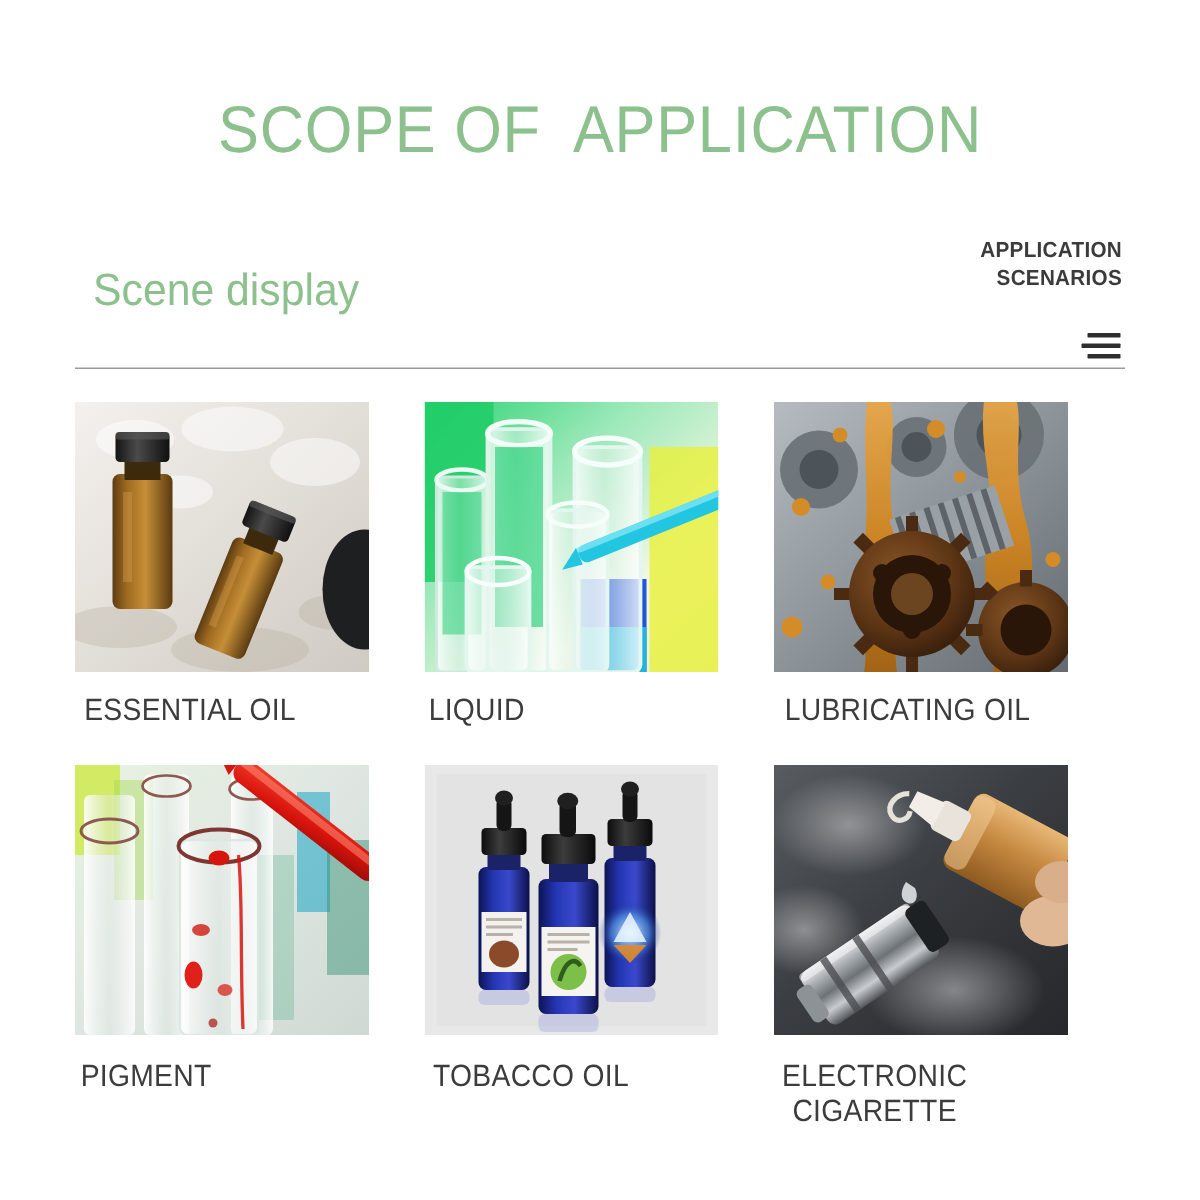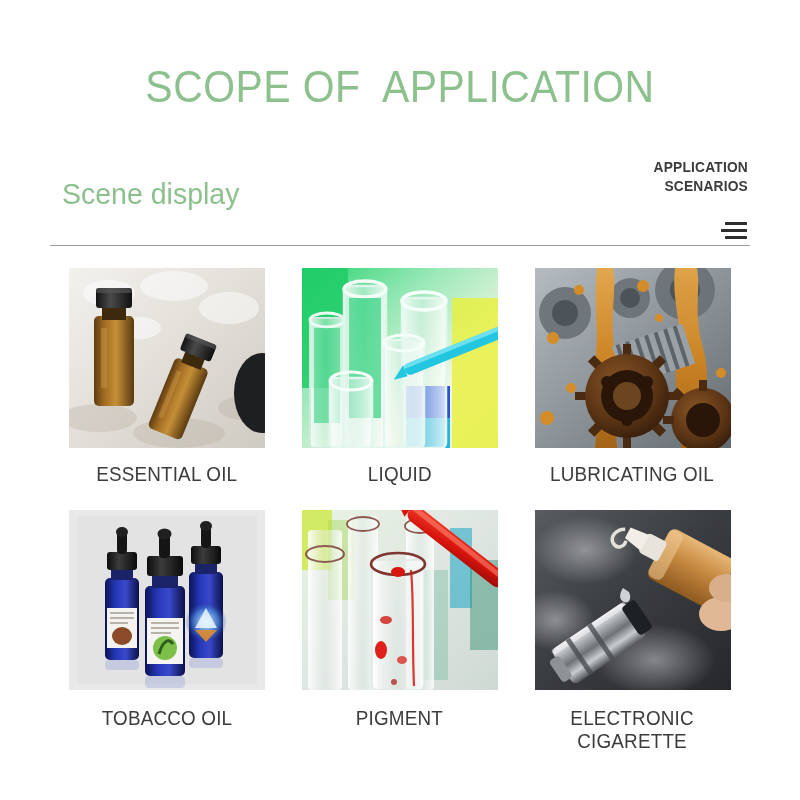--- a/index.html
+++ b/index.html
@@ -93,21 +93,21 @@
   }
   .grid-row {
     display: flex;
     justify-content: flex-start;
   }
   .cell {
     width: 233px;
     box-sizing: border-box;
     display: flex;
     flex-direction: column;
-    align-items: center;
+    align-items: flex-start;
   }
   .thumb {
     width: 196px;
     height: 180px;
     overflow: hidden;
     display: block;
   }
   .thumb svg { display: block; }
 
   .caption {
@@ -355,20 +355,79 @@
       <div class="caption">LUBRICATING OIL</div>
     </div>
   </div>
 
   <div class="grid-row row2">
 
     <div class="cell">
       <div class="thumb">
         <svg width="196" height="180" viewBox="0 0 196 180">
           <defs>
+            <linearGradient id="pigBg" x1="0" y1="0" x2="1" y2="1">
+              <stop offset="0%" stop-color="#e9f3e2"></stop>
+              <stop offset="50%" stop-color="#dfe6e2"></stop>
+              <stop offset="100%" stop-color="#cfd9d4"></stop>
+            </linearGradient>
+            <linearGradient id="redP" x1="0" y1="0" x2="1" y2="1">
+              <stop offset="0%" stop-color="#f2402f"></stop>
+              <stop offset="55%" stop-color="#d8150d"></stop>
+              <stop offset="100%" stop-color="#9c0a06"></stop>
+            </linearGradient>
+            <linearGradient id="glassP" x1="0" y1="0" x2="1" y2="0">
+              <stop offset="0%" stop-color="#ffffff" stop-opacity="0.9"></stop>
+              <stop offset="50%" stop-color="#e4ece8" stop-opacity="0.4"></stop>
+              <stop offset="100%" stop-color="#ffffff" stop-opacity="0.85"></stop>
+            </linearGradient>
+          </defs>
+          <rect width="196" height="180" fill="url(#pigBg)"></rect>
+
+          <rect x="0" y="0" width="30" height="60" fill="#cbe83a" opacity="0.75"></rect>
+          <rect x="26" y="10" width="26" height="80" fill="#9fd84a" opacity="0.4"></rect>
+          <rect x="148" y="18" width="22" height="80" fill="#1aa6c4" opacity="0.55"></rect>
+          <rect x="168" y="50" width="28" height="90" fill="#2f8f6e" opacity="0.45"></rect>
+          <rect x="120" y="60" width="26" height="110" fill="#4fae86" opacity="0.3"></rect>
+
+          <g>
+            <rect x="6" y="20" width="34" height="160" rx="4" fill="url(#glassP)"></rect>
+            <ellipse cx="23" cy="44" rx="19" ry="8" fill="none" stroke="#8d5a52" stroke-width="2"></ellipse>
+            <rect x="46" y="6" width="30" height="174" rx="4" fill="url(#glassP)"></rect>
+            <ellipse cx="61" cy="14" rx="16" ry="7" fill="none" stroke="#8d5a52" stroke-width="1.8"></ellipse>
+            <rect x="104" y="6" width="28" height="174" rx="4" fill="url(#glassP)"></rect>
+            <ellipse cx="118" cy="16" rx="15" ry="7" fill="none" stroke="#8d5a52" stroke-width="1.8"></ellipse>
+          </g>
+
+          <g>
+            <rect x="70" y="50" width="52" height="130" rx="5" fill="url(#glassP)" stroke="#dfe7e3" stroke-width="1.5"></rect>
+            <ellipse cx="96" cy="54" rx="27" ry="11" fill="none" stroke="#7e3630" stroke-width="2.6"></ellipse>
+          </g>
+
+          <g transform="rotate(38 150 40)">
+            <rect x="92" y="26" width="120" height="17" rx="8" fill="url(#redP)"></rect>
+            <rect x="92" y="28" width="120" height="5" rx="2.5" fill="#ff8a74" opacity="0.55"></rect>
+            <path d="M92 26 L74 34 L92 43 Z" fill="#d8150d"></path>
+          </g>
+
+          <ellipse cx="96" cy="62" rx="7" ry="5" fill="#d8150d"></ellipse>
+          <path d="M109 60 C112 90 110 130 112 176" stroke="#d8150d" stroke-width="2.2" fill="none" opacity="0.85"></path>
+          <ellipse cx="84" cy="110" rx="6" ry="4" fill="#cf1a12" opacity="0.8"></ellipse>
+          <ellipse cx="79" cy="140" rx="6" ry="9" fill="#e0201a"></ellipse>
+          <ellipse cx="100" cy="150" rx="5" ry="4" fill="#d8150d" opacity="0.7"></ellipse>
+          <ellipse cx="92" cy="172" rx="3" ry="3" fill="#a81410" opacity="0.7"></ellipse>
+        </svg>
+      </div>
+      <div class="caption">PIGMENT</div>
+    </div>
+
+    <div class="cell">
+      <div class="thumb">
+        <svg width="196" height="180" viewBox="0 0 196 180">
+          <defs>
             <linearGradient id="blueB" x1="0" y1="0" x2="1" y2="0">
               <stop offset="0%" stop-color="#0c1455"></stop>
               <stop offset="30%" stop-color="#2436b4"></stop>
               <stop offset="60%" stop-color="#3a49cc"></stop>
               <stop offset="100%" stop-color="#0b1048"></stop>
             </linearGradient>
             <linearGradient id="dropCap" x1="0" y1="0" x2="1" y2="0">
               <stop offset="0%" stop-color="#0d0d0d"></stop>
               <stop offset="40%" stop-color="#3c3c3c"></stop>
               <stop offset="100%" stop-color="#0a0a0a"></stop>
@@ -431,79 +490,20 @@
           </g>
         </svg>
       </div>
       <div class="caption">TOBACCO OIL</div>
     </div>
 
     <div class="cell">
       <div class="thumb">
         <svg width="196" height="180" viewBox="0 0 196 180">
           <defs>
-            <linearGradient id="pigBg" x1="0" y1="0" x2="1" y2="1">
-              <stop offset="0%" stop-color="#e9f3e2"></stop>
-              <stop offset="50%" stop-color="#dfe6e2"></stop>
-              <stop offset="100%" stop-color="#cfd9d4"></stop>
-            </linearGradient>
-            <linearGradient id="redP" x1="0" y1="0" x2="1" y2="1">
-              <stop offset="0%" stop-color="#f2402f"></stop>
-              <stop offset="55%" stop-color="#d8150d"></stop>
-              <stop offset="100%" stop-color="#9c0a06"></stop>
-            </linearGradient>
-            <linearGradient id="glassP" x1="0" y1="0" x2="1" y2="0">
-              <stop offset="0%" stop-color="#ffffff" stop-opacity="0.9"></stop>
-              <stop offset="50%" stop-color="#e4ece8" stop-opacity="0.4"></stop>
-              <stop offset="100%" stop-color="#ffffff" stop-opacity="0.85"></stop>
-            </linearGradient>
-          </defs>
-          <rect width="196" height="180" fill="url(#pigBg)"></rect>
-
-          <rect x="0" y="0" width="30" height="60" fill="#cbe83a" opacity="0.75"></rect>
-          <rect x="26" y="10" width="26" height="80" fill="#9fd84a" opacity="0.4"></rect>
-          <rect x="148" y="18" width="22" height="80" fill="#1aa6c4" opacity="0.55"></rect>
-          <rect x="168" y="50" width="28" height="90" fill="#2f8f6e" opacity="0.45"></rect>
-          <rect x="120" y="60" width="26" height="110" fill="#4fae86" opacity="0.3"></rect>
-
-          <g>
-            <rect x="6" y="20" width="34" height="160" rx="4" fill="url(#glassP)"></rect>
-            <ellipse cx="23" cy="44" rx="19" ry="8" fill="none" stroke="#8d5a52" stroke-width="2"></ellipse>
-            <rect x="46" y="6" width="30" height="174" rx="4" fill="url(#glassP)"></rect>
-            <ellipse cx="61" cy="14" rx="16" ry="7" fill="none" stroke="#8d5a52" stroke-width="1.8"></ellipse>
-            <rect x="104" y="6" width="28" height="174" rx="4" fill="url(#glassP)"></rect>
-            <ellipse cx="118" cy="16" rx="15" ry="7" fill="none" stroke="#8d5a52" stroke-width="1.8"></ellipse>
-          </g>
-
-          <g>
-            <rect x="70" y="50" width="52" height="130" rx="5" fill="url(#glassP)" stroke="#dfe7e3" stroke-width="1.5"></rect>
-            <ellipse cx="96" cy="54" rx="27" ry="11" fill="none" stroke="#7e3630" stroke-width="2.6"></ellipse>
-          </g>
-
-          <g transform="rotate(38 150 40)">
-            <rect x="92" y="26" width="120" height="17" rx="8" fill="url(#redP)"></rect>
-            <rect x="92" y="28" width="120" height="5" rx="2.5" fill="#ff8a74" opacity="0.55"></rect>
-            <path d="M92 26 L74 34 L92 43 Z" fill="#d8150d"></path>
-          </g>
-
-          <ellipse cx="96" cy="62" rx="7" ry="5" fill="#d8150d"></ellipse>
-          <path d="M109 60 C112 90 110 130 112 176" stroke="#d8150d" stroke-width="2.2" fill="none" opacity="0.85"></path>
-          <ellipse cx="84" cy="110" rx="6" ry="4" fill="#cf1a12" opacity="0.8"></ellipse>
-          <ellipse cx="79" cy="140" rx="6" ry="9" fill="#e0201a"></ellipse>
-          <ellipse cx="100" cy="150" rx="5" ry="4" fill="#d8150d" opacity="0.7"></ellipse>
-          <ellipse cx="92" cy="172" rx="3" ry="3" fill="#a81410" opacity="0.7"></ellipse>
-        </svg>
-      </div>
-      <div class="caption">PIGMENT</div>
-    </div>
-
-    <div class="cell">
-      <div class="thumb">
-        <svg width="196" height="180" viewBox="0 0 196 180">
-          <defs>
             <linearGradient id="smokeBg" x1="0" y1="0" x2="1" y2="1">
               <stop offset="0%" stop-color="#585c60"></stop>
               <stop offset="45%" stop-color="#3b3e42"></stop>
               <stop offset="100%" stop-color="#26282b"></stop>
             </linearGradient>
             <linearGradient id="eliquid" x1="0" y1="0" x2="0" y2="1">
               <stop offset="0%" stop-color="#e8b878"></stop>
               <stop offset="45%" stop-color="#c5883f"></stop>
               <stop offset="100%" stop-color="#8e5a20"></stop>
             </linearGradient>

